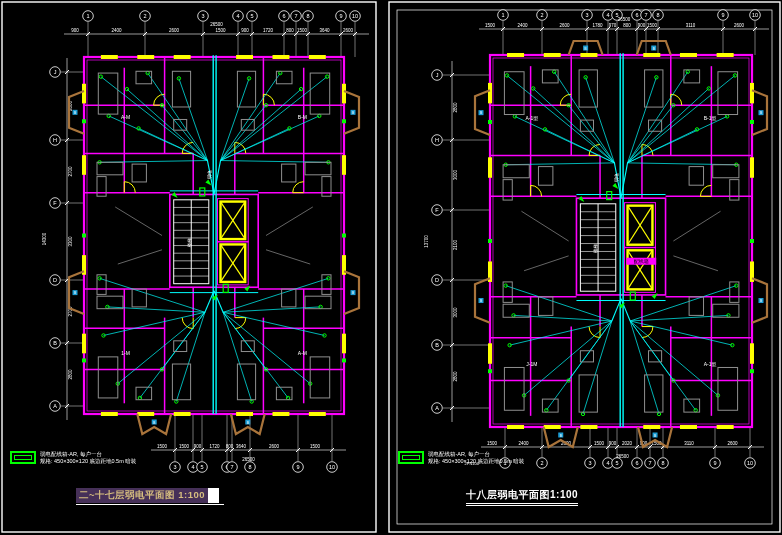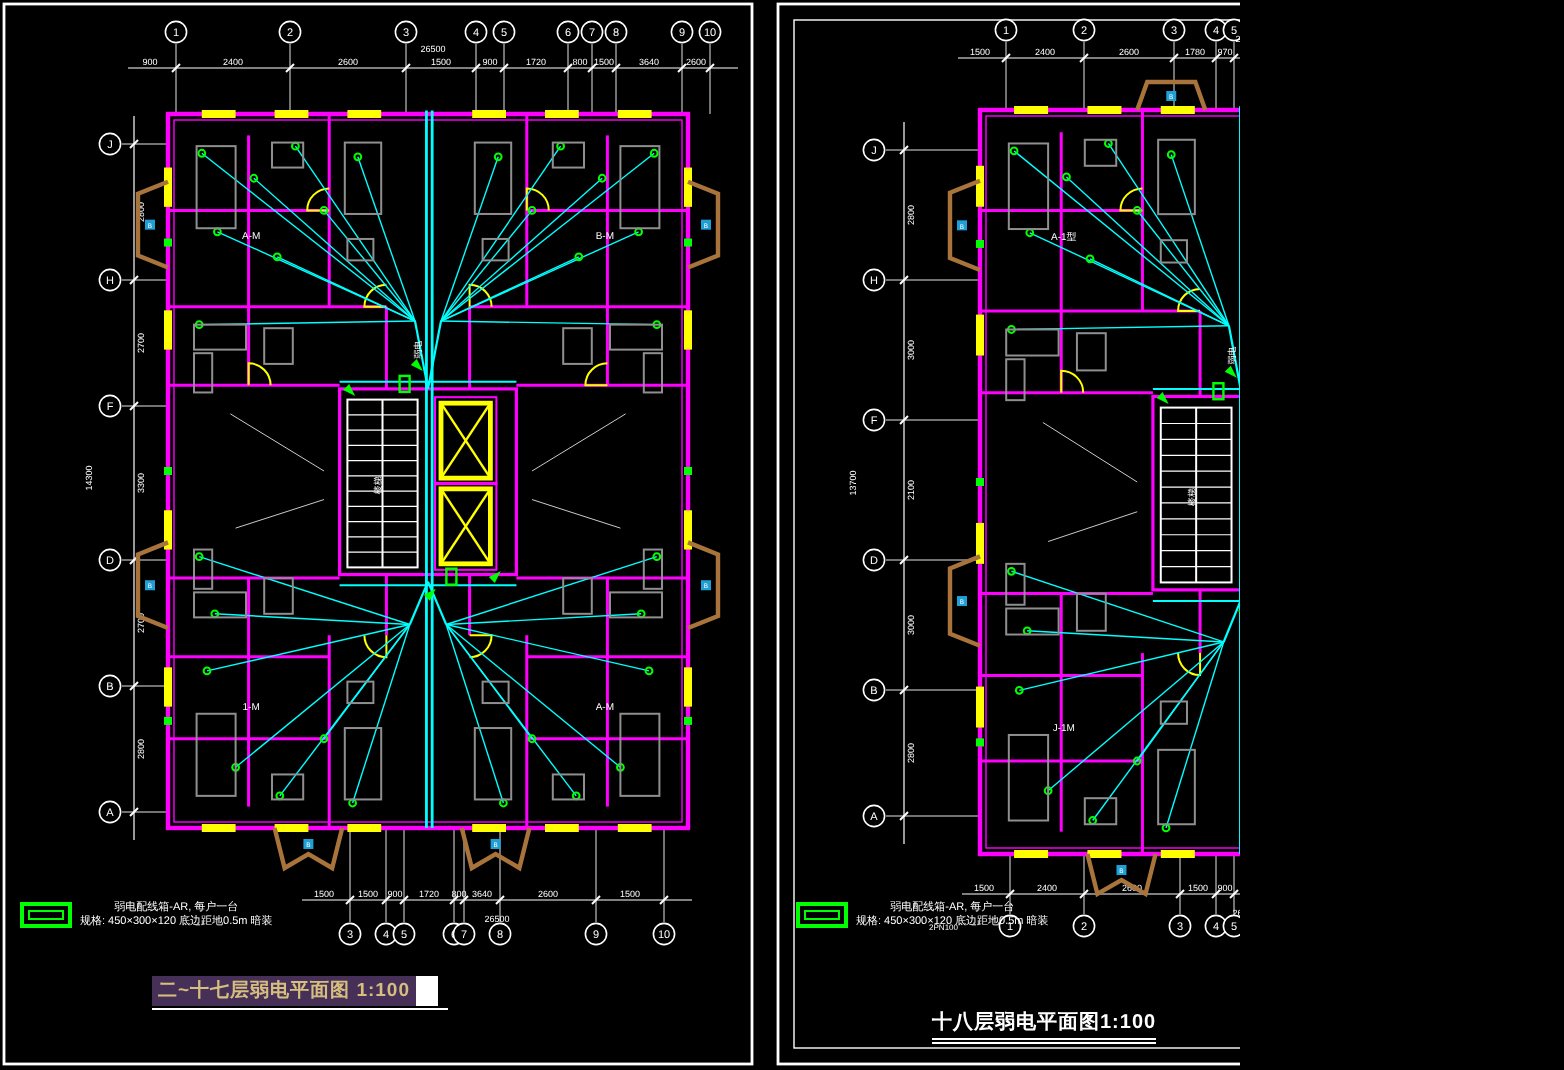--- a/index.html
+++ b/index.html
@@ -1,30 +1,30 @@
 <!DOCTYPE html>
 <html><head>
 <meta charset="utf-8">
 <style>
   html,body{margin:0;padding:0;background:#000;}
-  .stage{position:relative;width:620px;height:535px;background:#000;overflow:hidden;
-         font-family:"Liberation Sans",sans-serif;text-align:center;}
+  .stage{position:relative;width:782px;height:535px;background:#000;overflow:hidden;
+         font-family:"Liberation Sans",sans-serif;}
   svg{position:absolute;left:0;top:0;}
   .legend{position:absolute;display:flex;align-items:flex-start;gap:4px;z-index:5;}
   .lbox{display:block;width:22px;height:9px;border:2px solid #00FF00;background:#000;
         box-shadow:inset 0 0 0 2px #000, inset 0 0 0 3px #00FF00;}
   .ltext{color:#fff;font-size:5.5px;line-height:1.25;white-space:nowrap;}
   .title-l{position:absolute;left:76px;top:488px;z-index:5;}
   .tl-row{display:flex;align-items:stretch;}
   .tl-main{background:#463058;color:#D6BE7F;font-size:9.5px;font-weight:bold;
            padding:1px 3px;white-space:nowrap;letter-spacing:0.5px;}
   .tl-box{display:inline-block;width:11px;background:#fff;color:#111;font-size:9px;
           font-weight:bold;text-align:center;}
   .tl-underline{height:1px;background:#fff;width:148px;margin-top:1px;}
-  .title-r{position:absolute;left:466px;top:504px;z-index:5;color:#fff;font-size:10px;
+  .title-r{position:absolute;left:466px;top:488px;z-index:5;color:#fff;font-size:10px;
            font-weight:bold;white-space:nowrap;letter-spacing:0.5px;}
   .tr-u1{height:1px;background:#fff;margin-top:1px;}
   .tr-u2{height:1px;background:#fff;margin-top:1px;}
 </style>
 </head>
 <body>
 
 <div class="stage">
 
   <svg id="cad" width="782" height="535" viewBox="0 0 782 535">

